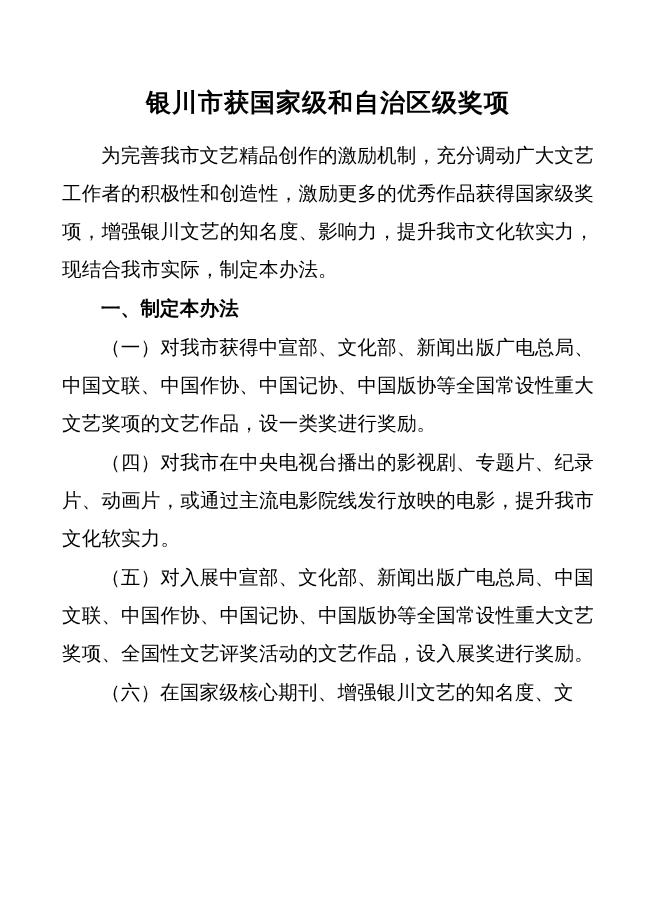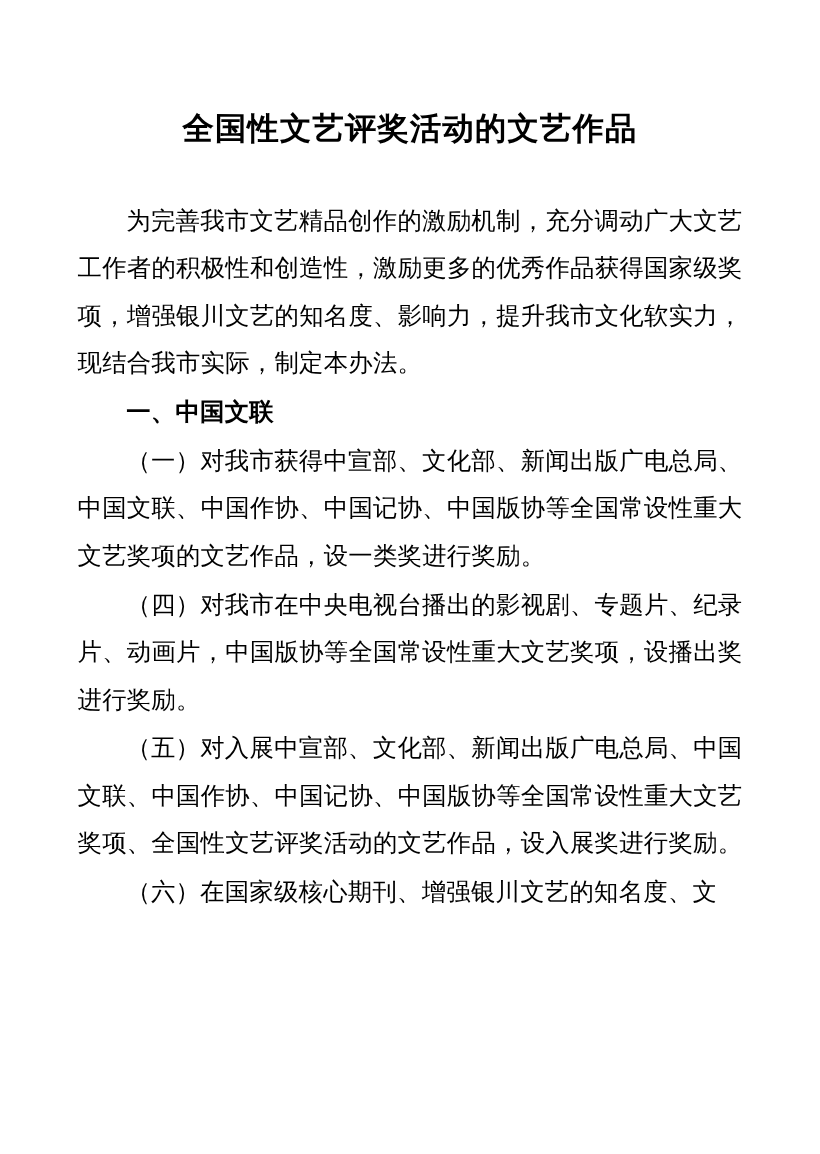--- a/index.html
+++ b/index.html
@@ -27,22 +27,21 @@
     font-size: 25px;
     font-weight: bold;
     letter-spacing: 1px;
     line-height: 1.55;
     margin: 22px 0 0 0;
   }
   .doc-title .line {
     display: block;
   }
   .body-block {
-    margin-top: 36px;
-    font-family: Liberation Serif, serif;
+    margin-top: 14px;
   }
   p.para {
     margin: 0 0 1px 0;
     font-size: 19.5px;
     line-height: 1.95;
     text-align: justify;
     text-justify: inter-ideograph;
     letter-spacing: 0.2px;
     text-indent: 2em;
   }
@@ -53,25 +52,25 @@
   p.para:last-child {
     margin-bottom: 0;
   }
 </style>
 </head>
 <body>
 
 <div class="page">
 
   <div class="doc-title">
-    <span class="line">全国性文艺评奖活动的文艺作品</span>
+    <span class="line">银川市获国家级和自治区级奖项</span>
   </div>
 
   <div class="body-block">
     <p class="para">为完善我市文艺精品创作的激励机制，充分调动广大文艺工作者的积极性和创造性，激励更多的优秀作品获得国家级奖项，增强银川文艺的知名度、影响力，提升我市文化软实力，现结合我市实际，制定本办法。</p>
-    <p class="para section-head">一、中国文联</p>
+    <p class="para section-head">一、制定本办法</p>
     <p class="para">（一）对我市获得中宣部、文化部、新闻出版广电总局、中国文联、中国作协、中国记协、中国版协等全国常设性重大文艺奖项的文艺作品，设一类奖进行奖励。</p>
-    <p class="para">（四）对我市在中央电视台播出的影视剧、专题片、纪录片、动画片，中国版协等全国常设性重大文艺奖项，设播出奖进行奖励。</p>
+    <p class="para">（四）对我市在中央电视台播出的影视剧、专题片、纪录片、动画片，或通过主流电影院线发行放映的电影，提升我市文化软实力。</p>
     <p class="para">（五）对入展中宣部、文化部、新闻出版广电总局、中国文联、中国作协、中国记协、中国版协等全国常设性重大文艺奖项、全国性文艺评奖活动的文艺作品，设入展奖进行奖励。</p>
     <p class="para">（六）在国家级核心期刊、增强银川文艺的知名度、文</p>
   </div>
 
 </div>
 
 </body></html>

